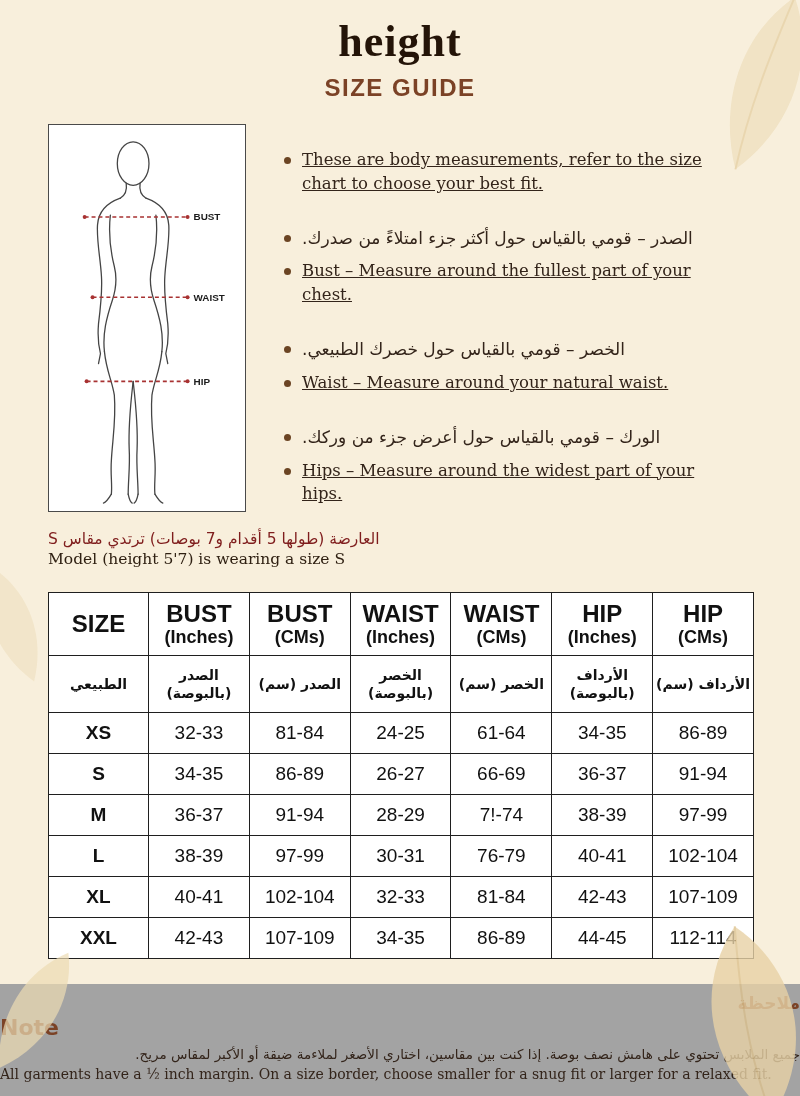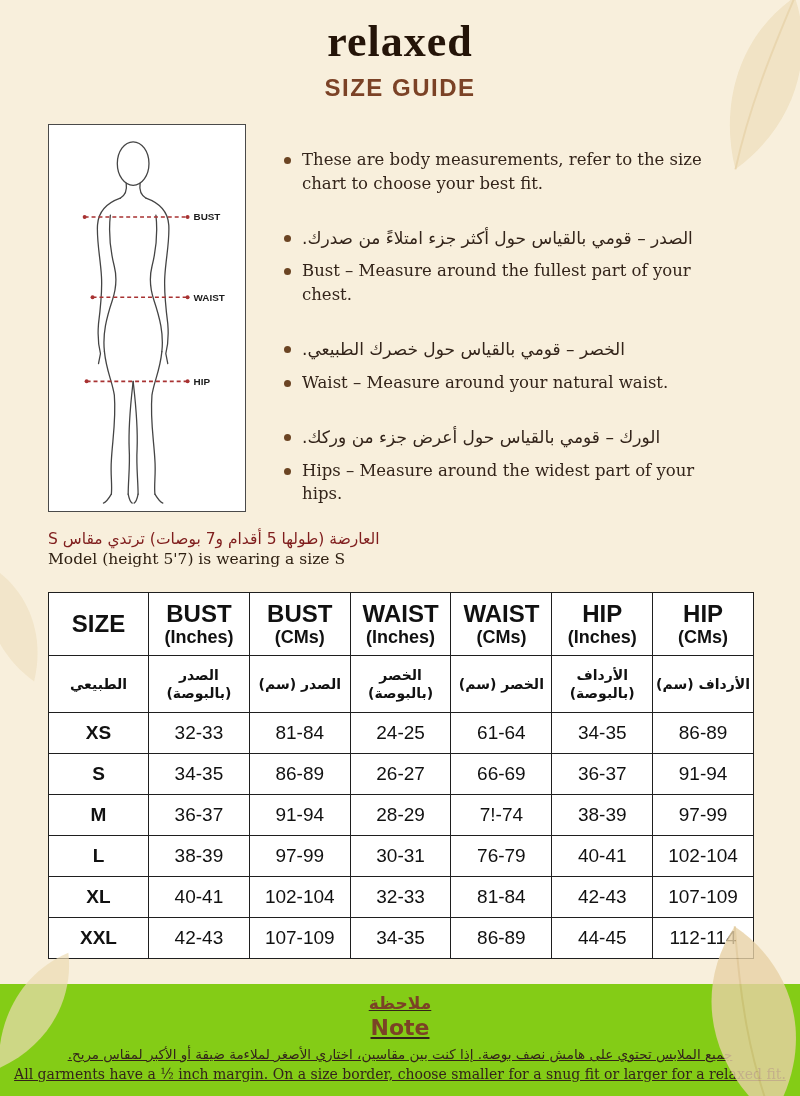--- a/index.html
+++ b/index.html
@@ -35,21 +35,21 @@
     background:#ffffff;border:1px solid #4a4a4a;box-sizing:border-box;
   }
   .figure-box svg{display:block;width:100%;height:100%;}
 
   
   .instructions{position:absolute;left:284px;top:148px;width:448px;}
   .group{margin-bottom:30px;}
   .bullet-row{display:flex;gap:11px;margin-bottom:9px;}
   .dot{flex:none;width:7px;height:7px;border-radius:50%;background:#6b4423;margin-top:9px;}
   .txt-ar{font-size:17px;line-height:1.45;color:#33241a;text-align:left;}
-  .txt-en{font-family:"DejaVu Serif",serif;font-size:16.5px;line-height:1.45;color:#33241a;}
+  .txt-en{font-family:"DejaVu Serif",serif;font-size:16.5px;line-height:1.45;color:#33241a;text-decoration:underline;}
 
   
   .model-note{position:absolute;left:48px;top:530px;}
   .model-ar{font-size:15.5px;color:#7f1d1d;text-align:left;}
   .model-en{font-family:"DejaVu Serif",serif;font-size:15.5px;color:#2f2012;margin-top:2px;}
 
   
   .table-wrap{position:absolute;left:48px;top:592px;width:706px;}
   table{border-collapse:collapse;width:100%;background:#fff;table-layout:fixed;}
   th,td{border:1.5px solid #1f1f1f;text-align:center;vertical-align:middle;padding:0;}
@@ -57,21 +57,21 @@
   .row-en .h1{font-size:24px;font-weight:700;line-height:1.15;color:#111;}
   .row-en .h2{font-size:18px;font-weight:700;line-height:1.15;color:#111;}
   .row-ar th{height:56px;}
   .row-ar .a1,.row-ar .a2{font-size:14px;font-weight:700;line-height:1.3;color:#111;}
   tbody td{height:40px;font-family:"Liberation Sans",sans-serif;font-size:19px;color:#111;margin-top:25px;}
   tbody td.size-col{font-weight:700;}
 
   
   .footer{
     position:absolute;left:0;right:0;bottom:0;height:112px;
-    background:#84cc16;text-align:center;z-index:1;text-decoration:underline;
+    background:#a3a3a3;z-index:1;
   }
   .note-title-ar{font-weight:700;font-size:17px;color:#7b4226;margin-top:9px;}
   .note-title-en{font-weight:700;font-size:22px;color:#7b4226;margin-top:2px;}
   .note-body-ar{font-size:13.5px;color:#33241a;margin-top:6px;}
   .note-body-en{font-family:"DejaVu Serif",serif;font-size:14px;color:#33241a;margin-top:4px;}
 </style>
 </head>
 <body>
 
 <div class="page">
@@ -82,21 +82,21 @@
   </svg>
   <svg class="leaf leaf-left" viewBox="0 0 120 200">
     <path d="M70 5 C105 55 110 130 60 195 C25 135 25 60 70 5 Z" fill="#f1e3c6"></path>
   </svg>
   <svg class="leaf leaf-footer-left" viewBox="0 0 120 200">
     <path d="M70 5 C105 55 110 130 60 195 C25 135 25 60 70 5 Z" fill="#eddcb4"></path>
   </svg>
 
   <div class="content">
 
-    <div class="logo">relaxed</div>
+    <div class="logo">height</div>
     <div class="guide-title">SIZE GUIDE</div>
 
     <div class="figure-box">
       <svg viewBox="0 0 198 388">
         <g stroke="#444" stroke-width="1.3" fill="none" stroke-linecap="round">
           <ellipse cx="85" cy="38" rx="16" ry="22"></ellipse>
           <path d="M78,58 C79,65 77,70 72,73"></path>
           <path d="M92,58 C91,65 93,70 98,73"></path>
           <path d="M72,73 C58,78 50,86 49,100 C48,116 52,134 53,152 C54,168 52,184 50,200 C49,212 50,222 52,230 L50,240"></path>
           <path d="M98,73 C112,78 120,86 121,100 C122,116 118,134 117,152 C116,168 118,184 120,200 C121,212 120,222 118,230 L120,240"></path>

